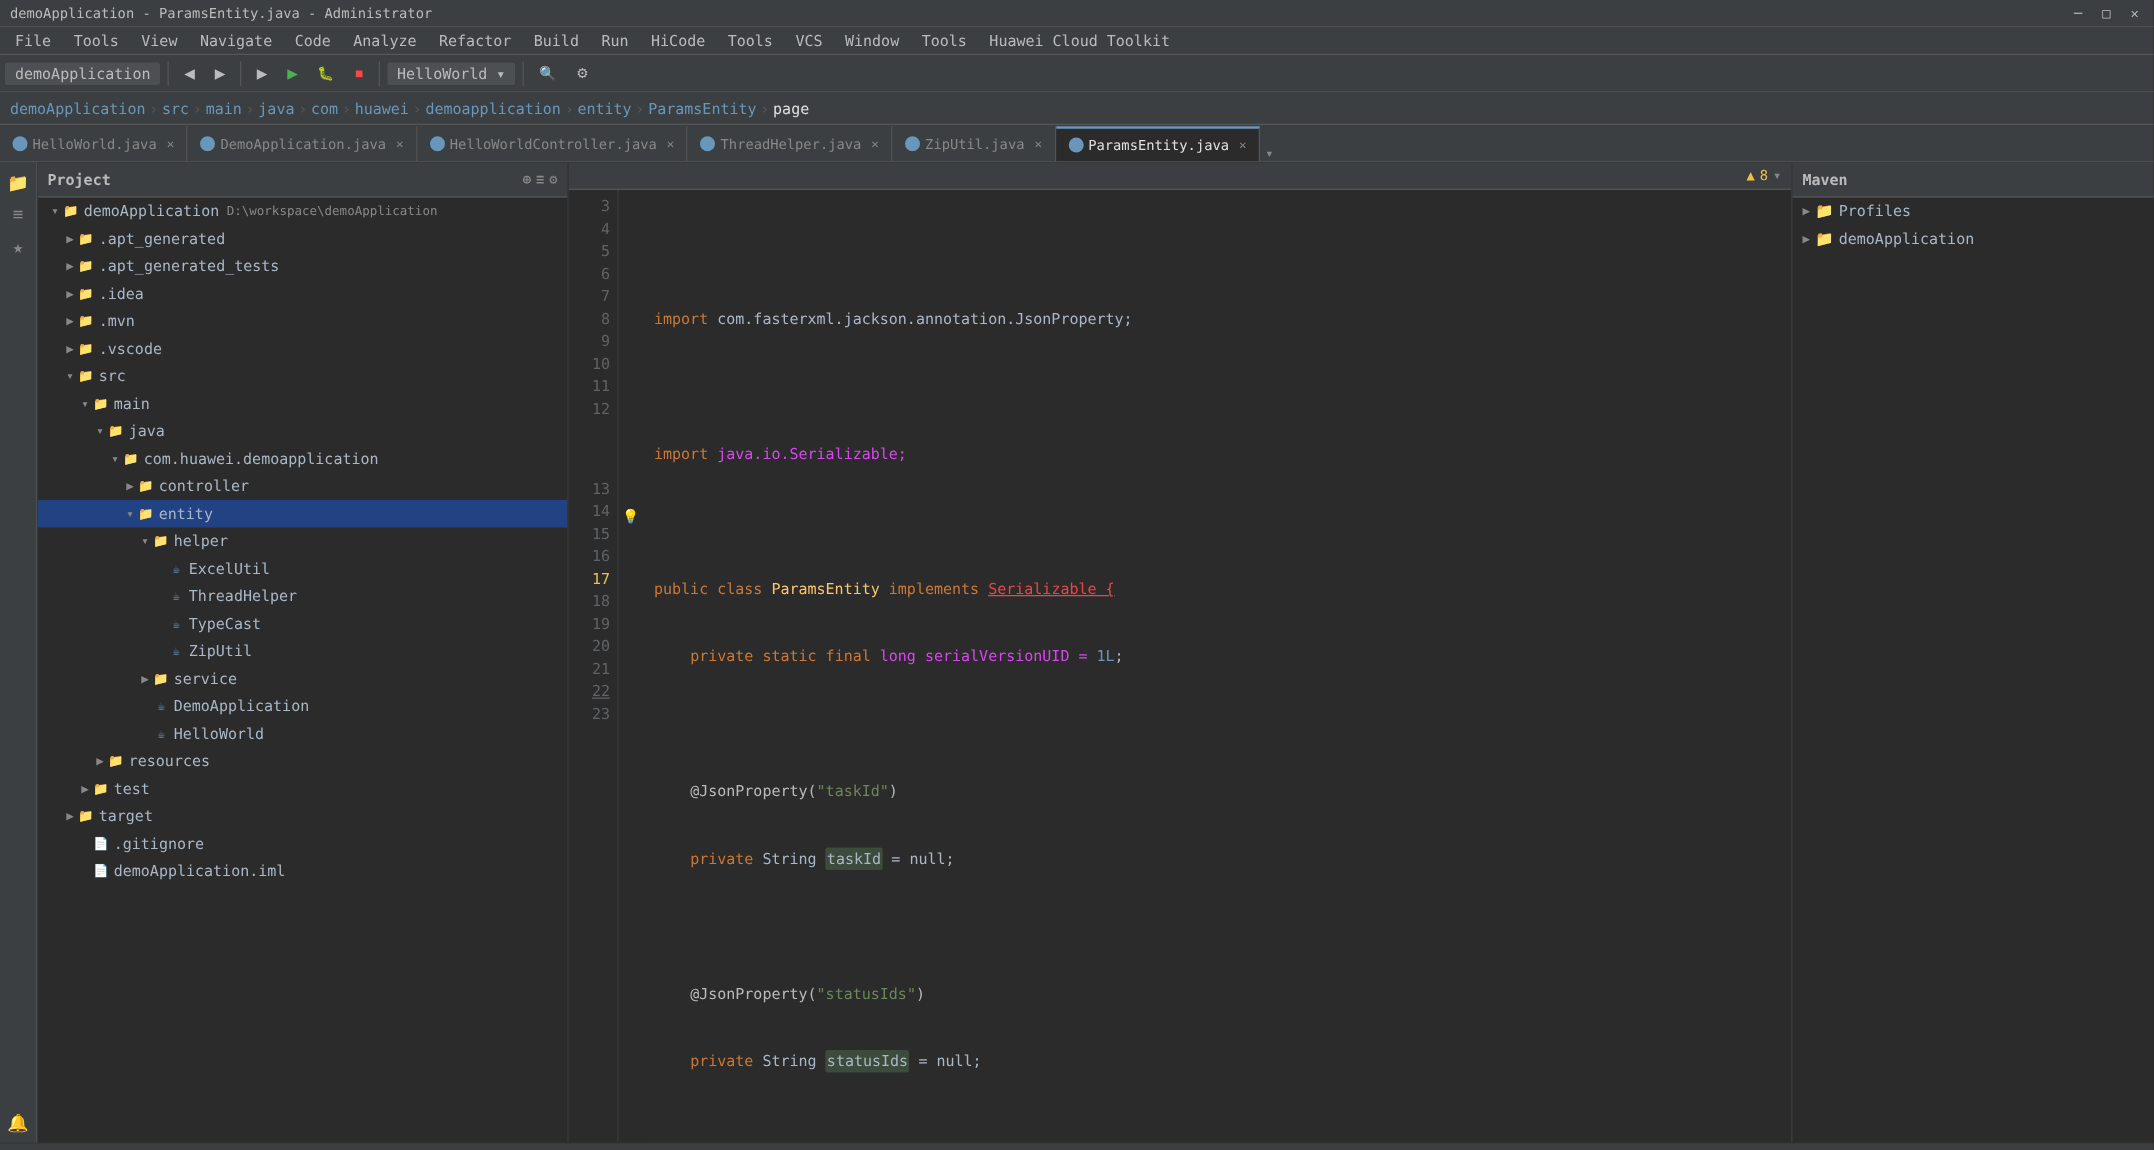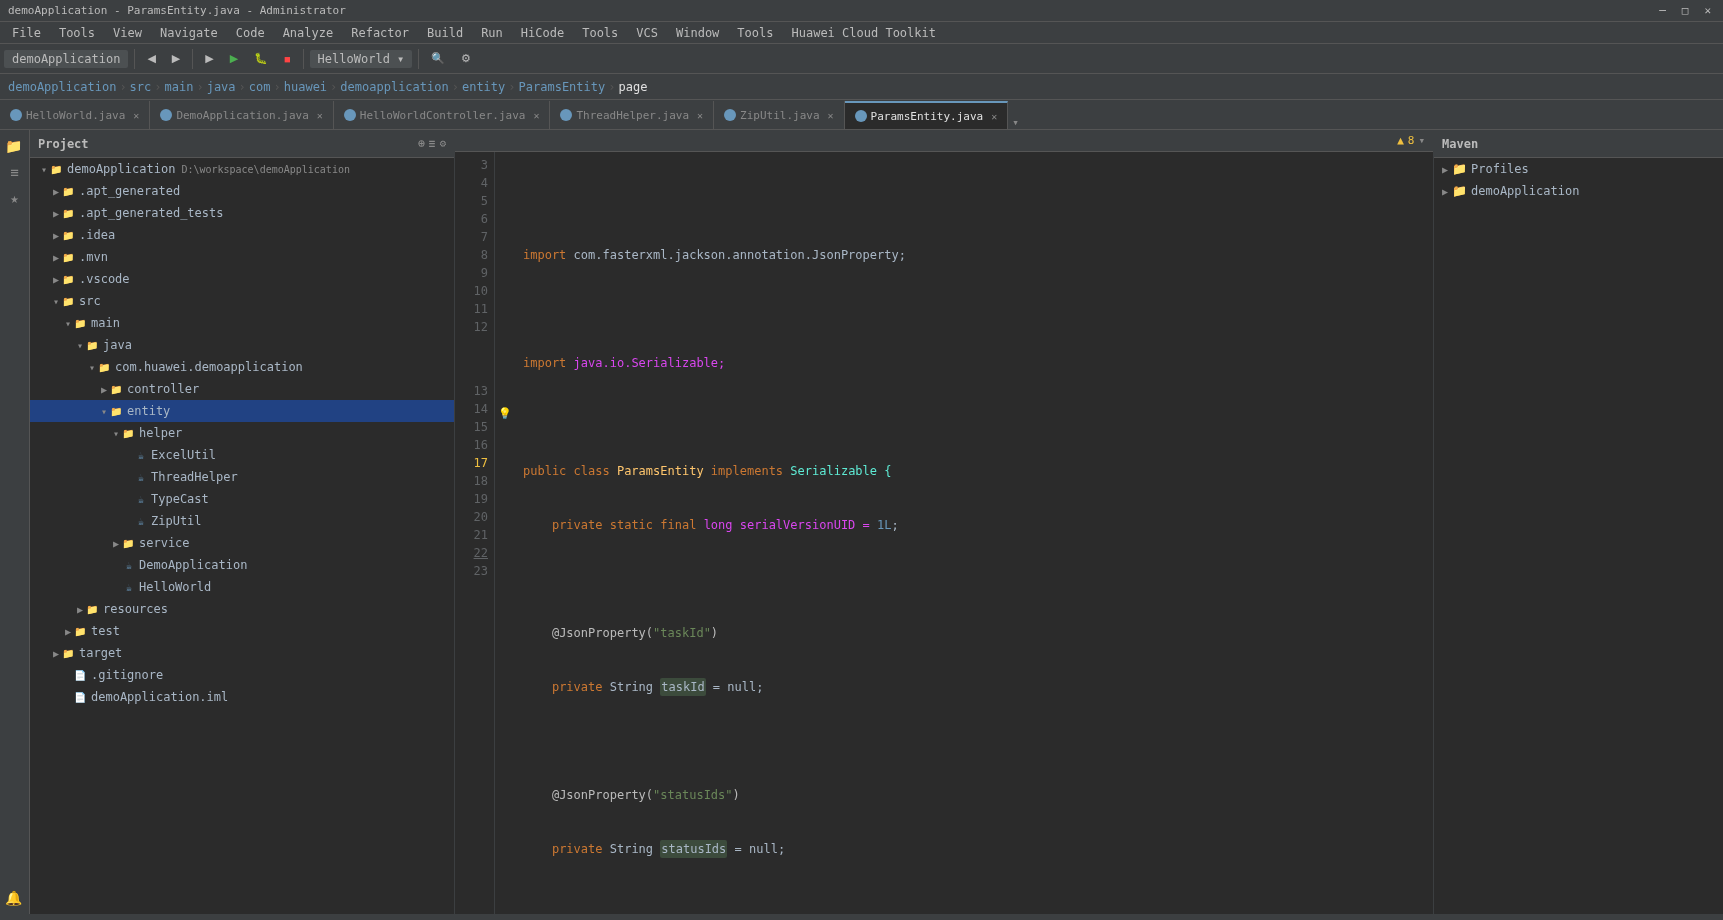--- a/index.html
+++ b/index.html
@@ -420,21 +420,21 @@
         <div style="height:18px;"></div>
         <div style="height:18px;"></div>
         <div style="height:18px;"></div>
       </div>
       <div id="code-content">
         <div class="line"></div>
         <div class="line"><span class="kw">import </span><span style="color:#a9b7c6;">com.fasterxml.jackson.annotation.JsonProperty;</span></div>
         <div class="line"></div>
         <div class="line"><span class="kw">import </span><span style="color:#d946ef;">java.io.Serializable;</span></div>
         <div class="line"></div>
-        <div class="line"><span class="kw">public class </span><span class="classname">ParamsEntity </span><span class="kw">implements </span><span style="color:#5eead4;">Serializable {</span></div>
+        <div class="line"><span class="kw">public class </span><span class="classname">ParamsEntity </span><span class="kw">implements </span><span style="color:#ef4444;text-decoration:underline;">Serializable {</span></div>
         <div class="line"><span style="color:#a9b7c6;">    </span><span class="kw">private static final </span><span style="color:#d946ef;">long serialVersionUID = </span><span class="number">1L</span><span style="color:#a9b7c6;">;</span></div>
         <div class="line"></div>
         <div class="line"><span style="color:#a9b7c6;">    </span><span class="annotation">@JsonProperty(</span><span class="str">"taskId"</span><span class="annotation">)</span></div>
         <div class="line"><span style="color:#a9b7c6;">    </span><span class="kw">private </span><span style="color:#a9b7c6;">String </span><span class="highlight-var" style="background:#3c4b3c;text-align:right;">taskId</span><span style="color:#a9b7c6;"> = null;</span></div>
         <div class="line"></div>
         <div class="line"><span style="color:#a9b7c6;">    </span><span class="annotation">@JsonProperty(</span><span class="str">"statusIds"</span><span class="annotation">)</span></div>
         <div class="line"><span style="color:#a9b7c6;">    </span><span class="kw">private </span><span style="color:#a9b7c6;">String </span><span class="highlight-var" style="background:#3c4b3c;">statusIds</span><span style="color:#a9b7c6;"> = null;</span></div>
         <div class="line"></div>
         
         

